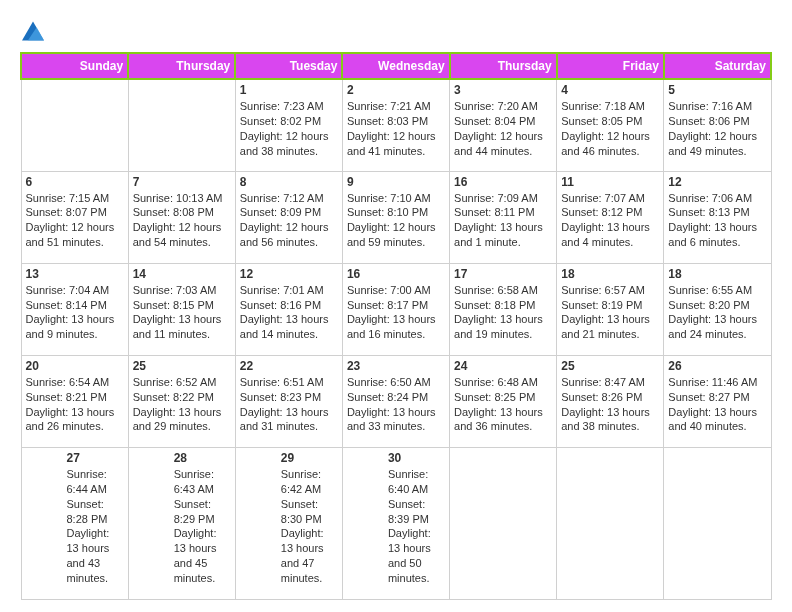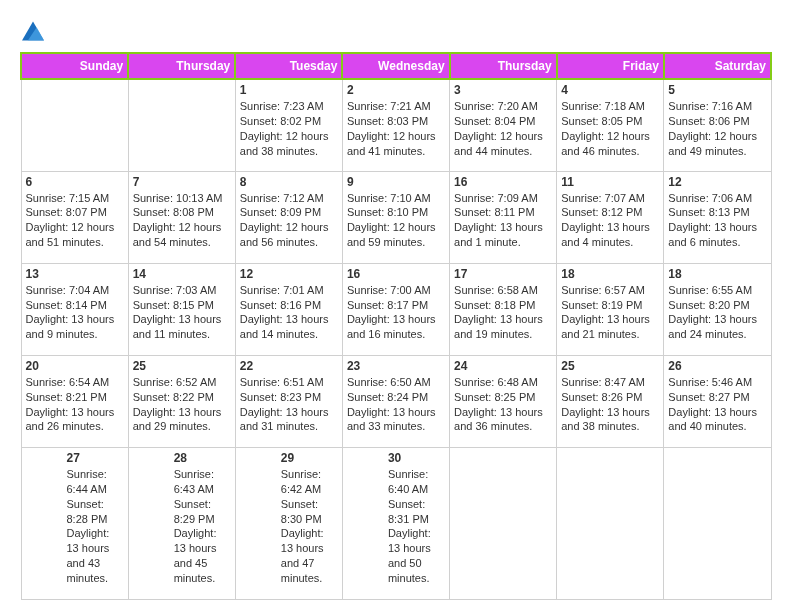--- a/index.html
+++ b/index.html
@@ -298,21 +298,21 @@
 Daylight: 13 hours and 36 minutes.</div>
             </td>
             <td>
               <span class="day-number">25</span>
               <div class="day-info">Sunrise: 8:47 AM
 Sunset: 8:26 PM
 Daylight: 13 hours and 38 minutes.</div>
             </td>
             <td>
               <span class="day-number">26</span>
-              <div class="day-info">Sunrise: 5:46 AM
+              <div class="day-info">Sunrise: 11:46 AM
 Sunset: 8:27 PM
 Daylight: 13 hours and 40 minutes.</div>
             </td>
           </tr>
           <tr>
             <td>
               <span class="day-number">27</span>
               <div class="day-info">Sunrise: 6:44 AM
 Sunset: 8:28 PM
 Daylight: 13 hours and 43 minutes.</div>
@@ -325,21 +325,21 @@
             </td>
             <td>
               <span class="day-number">29</span>
               <div class="day-info">Sunrise: 6:42 AM
 Sunset: 8:30 PM
 Daylight: 13 hours and 47 minutes.</div>
             </td>
             <td>
               <span class="day-number">30</span>
               <div class="day-info">Sunrise: 6:40 AM
-Sunset: 8:31 PM
+Sunset: 8:39 PM
 Daylight: 13 hours and 50 minutes.</div>
             </td>
             <td class="empty-cell"></td>
             <td class="empty-cell"></td>
             <td class="empty-cell"></td>
           </tr>
         </tbody>
     </table>
   </div>
 </div>

